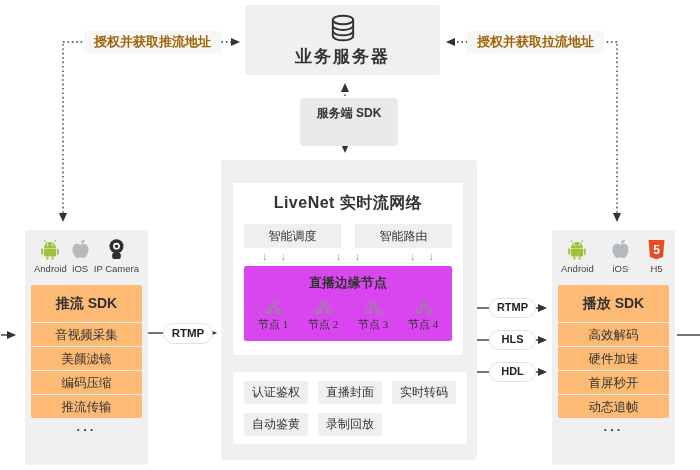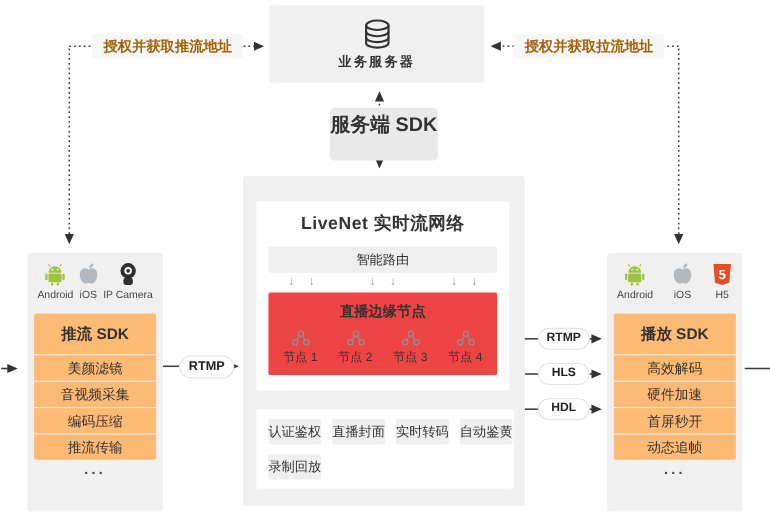--- a/index.html
+++ b/index.html
@@ -11,49 +11,49 @@
   #canvas { position:relative; width:700px; height:470px; background:#fff; overflow:hidden; }
   .abs { position:absolute; }
   #connectors { position:absolute; left:0; top:0; width:700px; height:470px; }
 
   .graybox { background:#f0f0f1; border-radius:3px; }
   .whitebox { background:#fff; border-radius:2px; }
 
   
   .server-box { left:245px; top:5px; width:195px; height:70px;
     display:flex; flex-direction:column; align-items:center; justify-content:center; }
-  .server-title { font-size:12px; font-weight:bold; letter-spacing:2px; margin-top:2px; }
+  .server-title { font-size:17px; font-weight:bold; letter-spacing:2px; margin-top:2px; }
 
   .auth-label { top:31px; height:22px; line-height:22px; padding:0 10px;
     background:#f7f7f7; font-size:13px; font-weight:600; color:#a16207; white-space:nowrap; }
   .auth-left  { left:84px; }
   .auth-right { left:467px; }
 
   .sdk-chip { left:300px; top:98px; width:98px; height:48px; line-height:31px;
     background:#e9e9ea; border-radius:4px; text-align:center;
-    font-size:18px; font-weight:bold; }
+    font-size:12px; font-weight:bold; }
 
   
   .livenet-box { left:221px; top:160px; width:256px; height:300px; }
   .ln-inner1 { left:12px; top:23px; width:230px; height:172px; }
   .ln-title { text-align:center; font-size:16px; font-weight:bold; padding-top:10px; letter-spacing:.5px; }
   .smart-row { display:flex; gap:14px; padding:0 11px; margin-top:10px; }
   .smart-chip { flex:1; height:24px; line-height:24px; background:#efefef;
     text-align:center; font-size:12px; font-weight:500; border-radius:2px; white-space:nowrap; }
   .flow-row { display:flex; gap:14px; padding:0 11px; margin-top:1px; height:15px; }
   .flow-group { flex:1; display:flex; justify-content:center; gap:13px; }
   .flow-arrow { color:#999; font-size:11px; line-height:14px; }
-  .edge-box { margin:2px 11px 0; background:#ef4444; border-radius:2px; padding:8px 0 9px; }
+  .edge-box { margin:2px 11px 0; background:#d946ef; border-radius:2px; padding:8px 0 9px;font-family:Liberation Serif, serif; }
   .edge-title { text-align:center; font-size:13px; font-weight:bold; }
   .nodes-row { display:flex; justify-content:space-around; margin-top:8px; padding:0 4px; }
   .node-item { display:flex; flex-direction:column; align-items:center; }
   .node-label { font-size:11px; color:#333; margin-top:2px; white-space:nowrap; }
 
   .ln-inner2 { left:12px; top:212px; width:234px; height:72px;
-    display:grid; grid-template-columns:repeat(4,1fr); gap:9px 10px; padding:9px 11px; }
+    display:grid; grid-template-columns:repeat(3,1fr); gap:9px 10px; padding:9px 11px; }
   .service-chip { background:#efefef; height:23px; line-height:23px; text-align:center;
     font-size:12px; border-radius:2px; white-space:nowrap; }
 
   
   .client-box { top:230px; width:123px; height:235px; }
   .capture-box { left:25px; }
   .playback-box { left:552px; }
   .client-title { text-align:center; font-size:15px; font-weight:bold; margin-top:10px; letter-spacing:1px; }
   .platform-row { display:flex; justify-content:space-between; padding:0 9px; margin-top:9px; align-items:flex-end; }
   .platform { display:flex; flex-direction:column; align-items:center; }
@@ -121,20 +121,21 @@
 
   <div class="abs auth-label auth-left">授权并获取推流地址</div>
   <div class="abs auth-label auth-right">授权并获取拉流地址</div>
 
   <div class="abs sdk-chip">服务端 SDK</div>
 
   <div class="abs graybox livenet-box">
     <div class="abs whitebox ln-inner1">
       <div class="ln-title">LiveNet 实时流网络</div>
       <div class="smart-row">
+        <div class="smart-chip">智能调度</div>
         <div class="smart-chip">智能路由</div>
       </div>
       <div class="flow-row">
         <div class="flow-group">
           <span class="flow-arrow">↓</span>
           <span class="flow-arrow">↓</span>
         </div>
         <div class="flow-group">
           <span class="flow-arrow">↓</span>
           <span class="flow-arrow">↓</span>
@@ -239,22 +240,22 @@
             <circle cx="8.5" cy="7.2" r="7" fill="#2e2e2e"></circle>
             <circle cx="8.5" cy="7.2" r="3.4" fill="#fff"></circle>
             <circle cx="8.5" cy="7.2" r="1.7" fill="#2e2e2e"></circle>
           </svg>
         </span>
         <span class="platform-label">IP Camera</span>
       </div>
     </div>
     <div class="client-sdk">
       <div class="client-sdk-title">推流 SDK</div>
+      <div class="sdk-item">音视频采集</div>
       <div class="sdk-item">美颜滤镜</div>
-      <div class="sdk-item">音视频采集</div>
       <div class="sdk-item">编码压缩</div>
       <div class="sdk-item">推流传输</div>
     </div>
     <div class="more-dots">...</div>
   </div>
 
   <div class="abs graybox client-box playback-box">
     <div class="platform-row">
       <div class="platform">
         <span>

